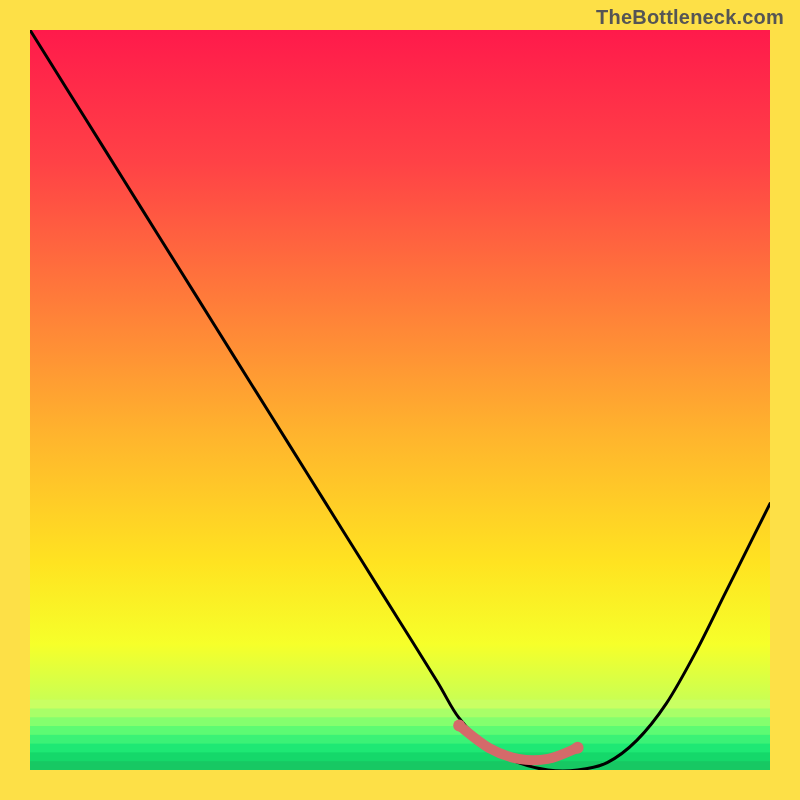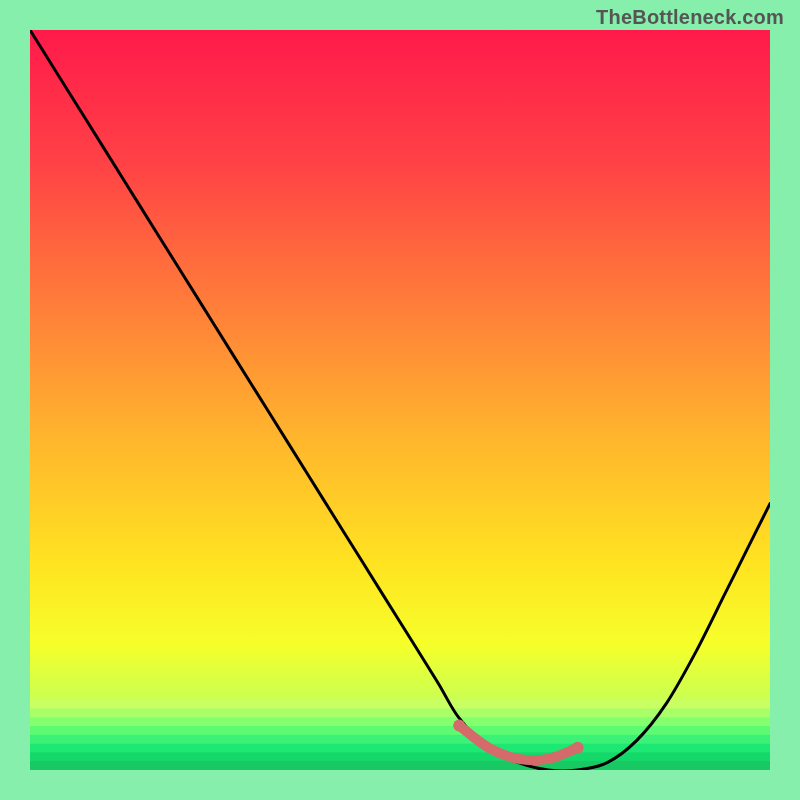--- a/index.html
+++ b/index.html
@@ -8,21 +8,21 @@
     width: 800px;
     height: 800px;
     background: #000;
     overflow: hidden;
     font-family: Arial, Helvetica, sans-serif;
   }
   .stage {
     position: relative;
     width: 800px;
     height: 800px;
-    background: #86efac;
+    background: #fde047;
   }
   .plot-area {
     position: absolute;
     left: 30px;
     top: 30px;
     width: 740px;
     height: 740px;
     overflow: hidden;
   }
   .gradient-bg {

